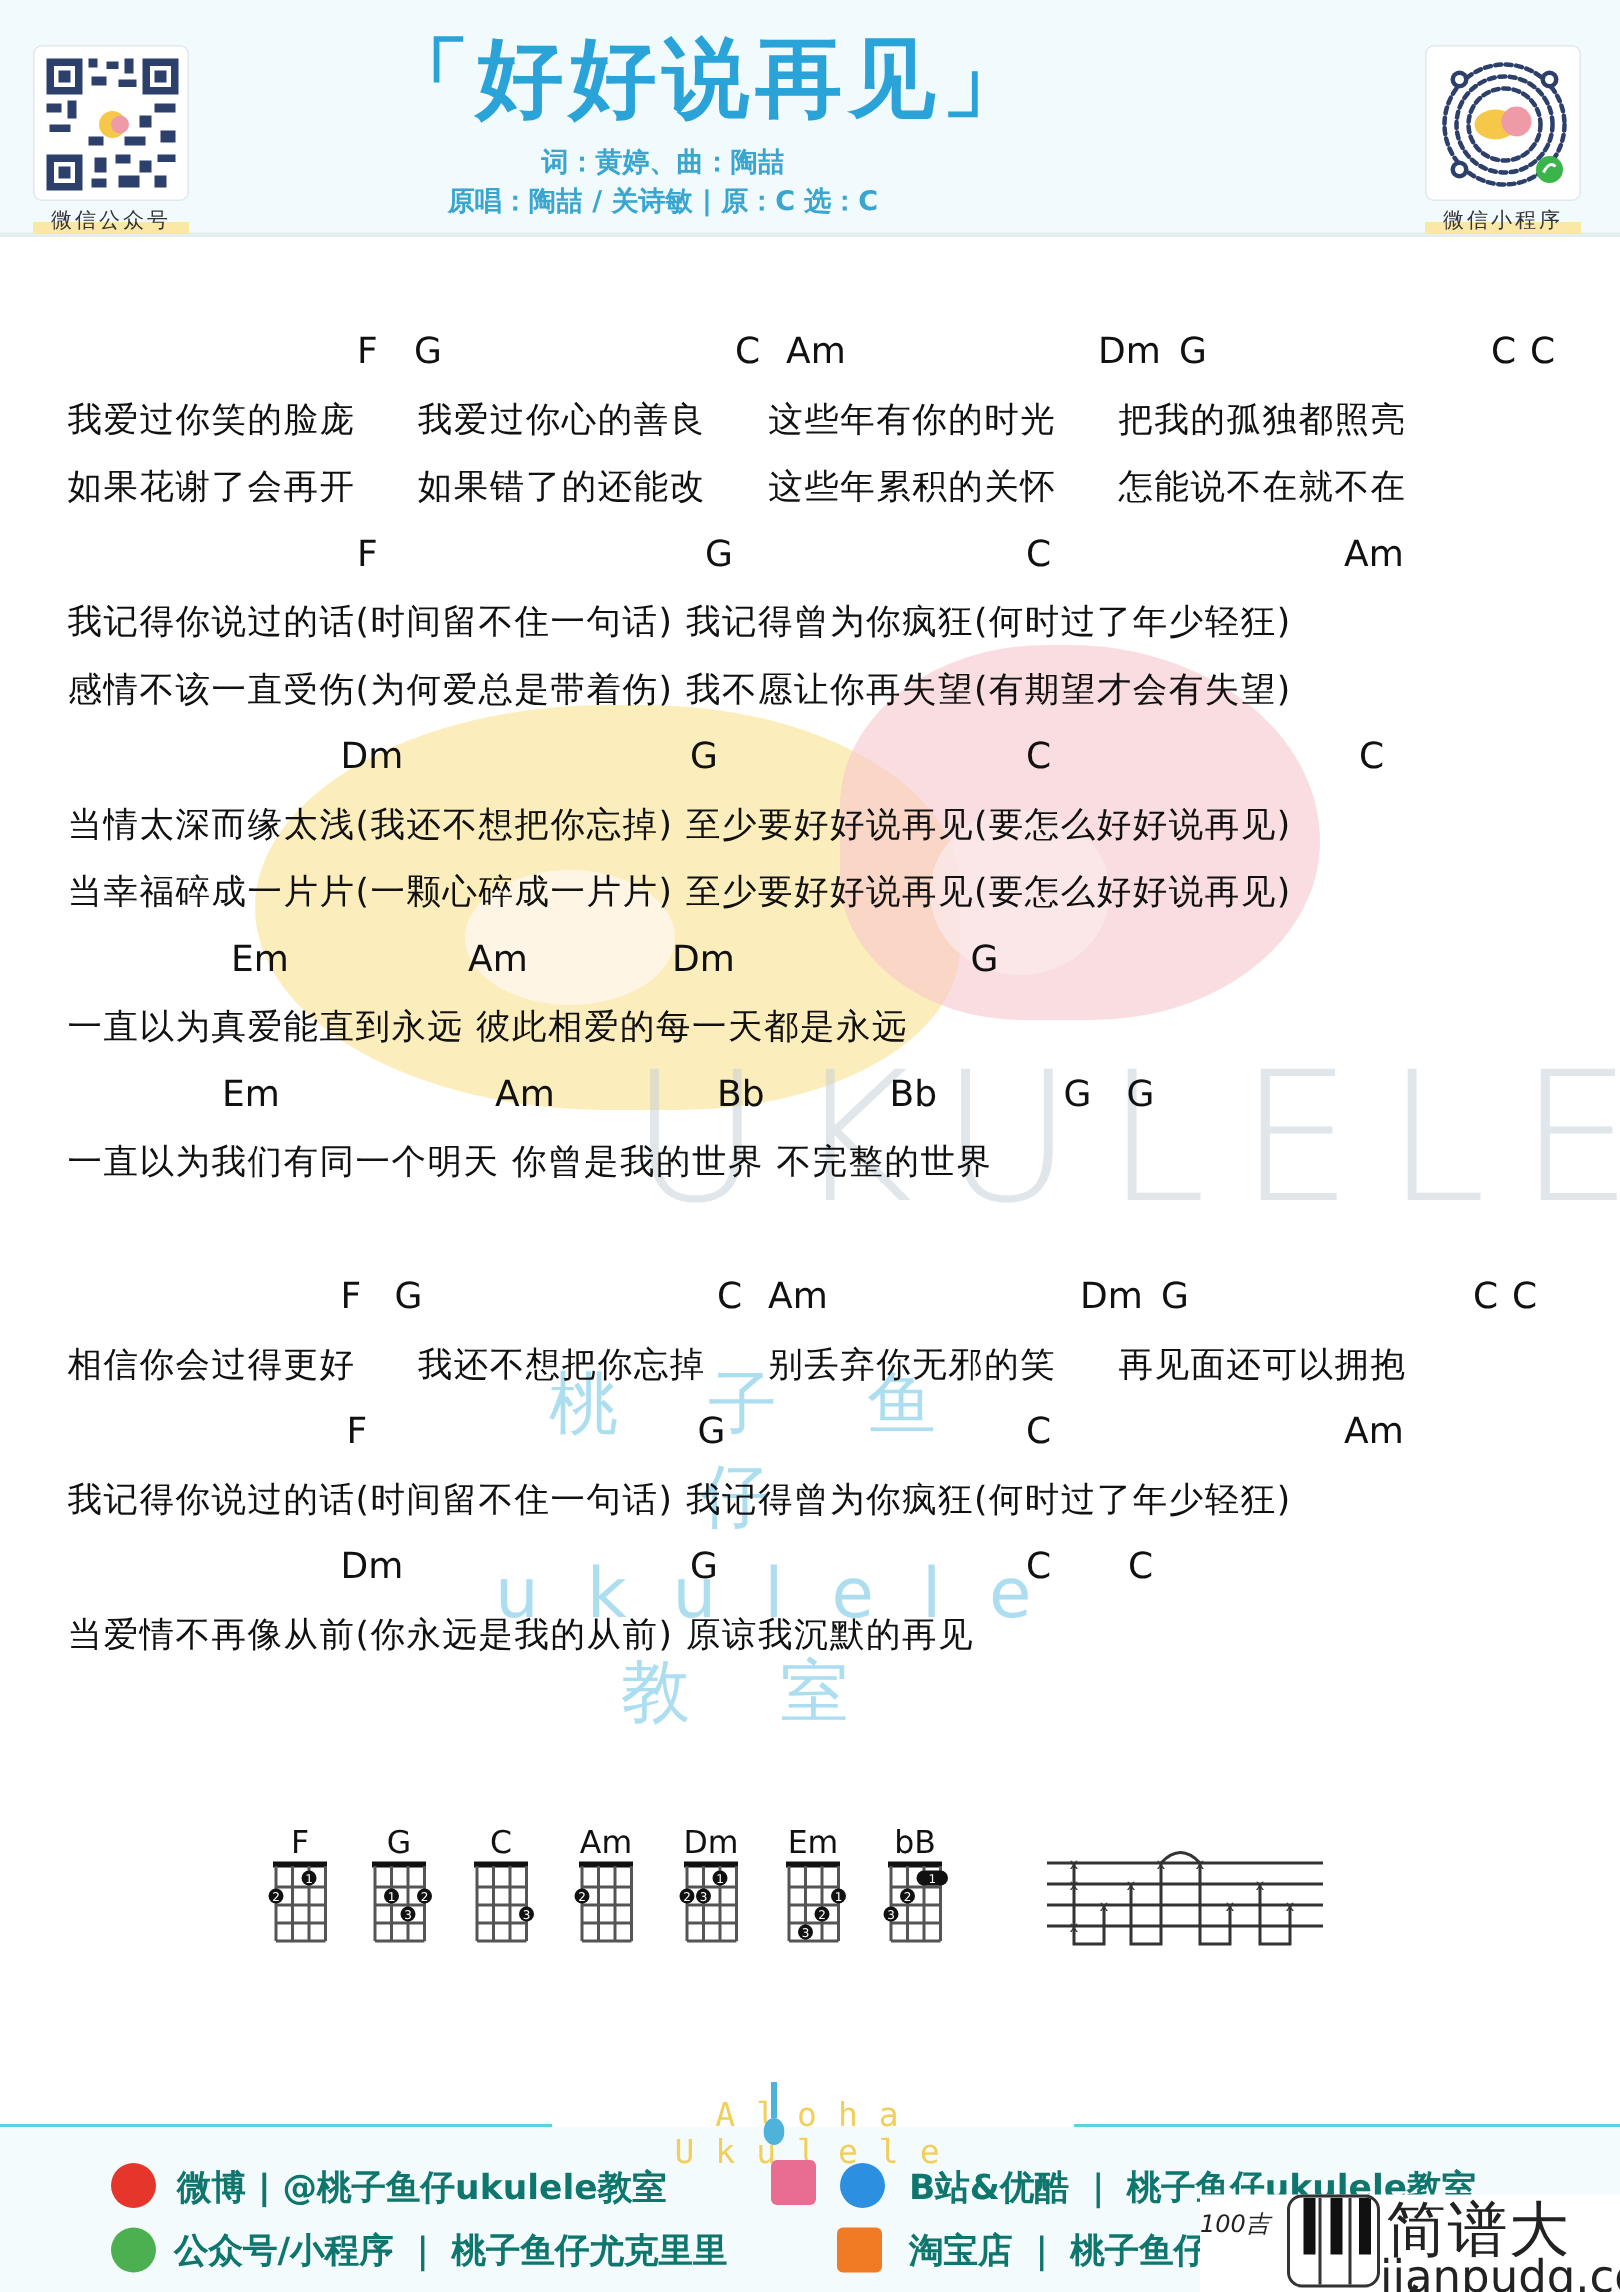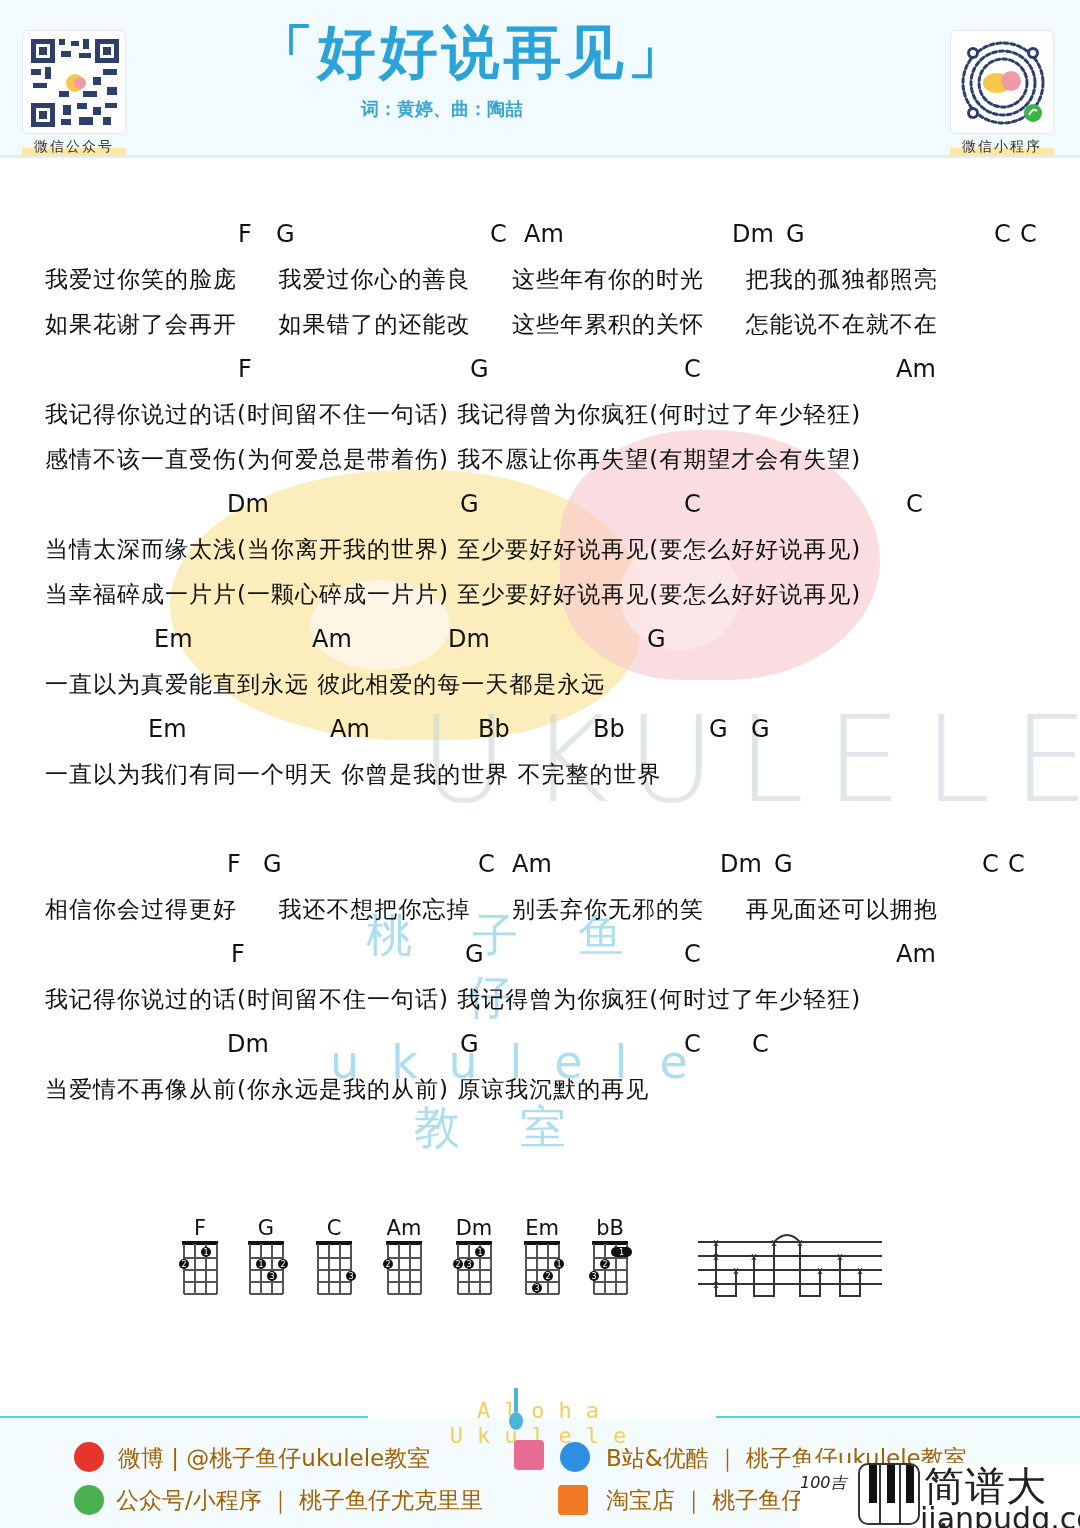--- a/index.html
+++ b/index.html
@@ -40,21 +40,21 @@
   .diag { position: absolute; top: 0; width: 44px; }
   .diag-name { text-align: center; font-size: 21px; line-height: 24px; color: #111; }
   .diag svg { display: block; }
   .strum { position: absolute; left: 690px; top: 1222px; }
 
   
   .footer-line { position: absolute; top: 1416px; height: 2px; background: #5fd0df; }
   .aloha { position: absolute; top: 1398px; left: 380px; width: 330px; text-align: center; font-size: 22px; color: #f0cf5c; letter-spacing: 14px; font-family: "DejaVu Sans Mono", monospace; }
   .uke-icon { position: absolute; left: 509px; top: 1388px; width: 14px; height: 42px; }
   .footer-bg { position: absolute; left: 0; top: 1418px; width: 1080px; height: 110px; background: #f4fbfd; }
-  .social { position: absolute; font-size: 23px; color: #a16207; white-space: pre; font-weight: normal; }
+  .social { position: absolute; font-size: 23px; color: #0f766e; white-space: pre; font-weight: bold; }
   .social-icon { position: absolute; width: 30px; height: 30px; border-radius: 50%; }
   .jp-badge { position: absolute; left: 800px; top: 1463px; width: 280px; height: 65px; background: #ffffff; }
   .jp-badge .small { position: absolute; left: 0; top: 10px; font-size: 16px; font-style: italic; color: #222; }
   .jp-badge .piano { position: absolute; left: 58px; top: 0; width: 62px; height: 62px; border: 2px solid #333; border-radius: 10px; background: #fff; overflow: hidden; }
   .jp-badge .big { position: absolute; left: 124px; top: -4px; font-size: 40px; color: #222; letter-spacing: 1px; }
   .jp-badge .url { position: absolute; left: 120px; top: 38px; font-size: 30px; color: #222; }
 </style>
 </head>
 <body>
 
@@ -108,20 +108,21 @@
         <circle cx="52" cy="52" r="9" fill="#f5c84a"></circle>
           <circle cx="57" cy="52" r="6" fill="#ef9aa7"></circle>
       </svg>
     </div>
     <div class="qr-caption">微信公众号</div>
   </div>
 
   <div class="title">「好好说再见」</div>
   <div class="credits">
     <div>词：黄婷、曲：陶喆</div>
+    <div>原唱：陶喆 / 关诗敏 | 原：C 选：C</div>
   </div>
 
   <div class="qr-box right">
     <div class="qr-img">
       <svg width="104" height="104" viewBox="0 0 104 104">
         <g stroke="#2d3f6b" stroke-width="3" stroke-linecap="round" fill="none" stroke-dasharray="4 3">
           <circle cx="52" cy="52" r="40"></circle>
             <circle cx="52" cy="52" r="32"></circle>
             <circle cx="52" cy="52" r="24"></circle>
         </g>
@@ -166,21 +167,21 @@
   </div>
   <div class="line lyric" style="top:399px">我记得你说过的话(时间留不住一句话) 我记得曾为你疯狂(何时过了年少轻狂)</div>
   <div class="line lyric" style="top:444px">感情不该一直受伤(为何爱总是带着伤) 我不愿让你再失望(有期望才会有失望)</div>
 
   <div>
     <span class="chord" style="left:227px;top:490px">Dm</span>
     <span class="chord" style="left:460px;top:490px">G</span>
     <span class="chord" style="left:684px;top:490px">C</span>
     <span class="chord" style="left:906px;top:490px">C</span>
   </div>
-  <div class="line lyric" style="top:534px">当情太深而缘太浅(当你离开我的世界) 至少要好好说再见(要怎么好好说再见)</div>
+  <div class="line lyric" style="top:534px">当情太深而缘太浅(我还不想把你忘掉) 至少要好好说再见(要怎么好好说再见)</div>
   <div class="line lyric" style="top:579px">当幸福碎成一片片(一颗心碎成一片片) 至少要好好说再见(要怎么好好说再见)</div>
 
   <div>
     <span class="chord" style="left:154px;top:625px">Em</span>
     <span class="chord" style="left:312px;top:625px">Am</span>
     <span class="chord" style="left:448px;top:625px">Dm</span>
     <span class="chord" style="left:647px;top:625px">G</span>
   </div>
   <div class="line lyric" style="top:669px">一直以为真爱能直到永远 彼此相爱的每一天都是永远</div>
 

